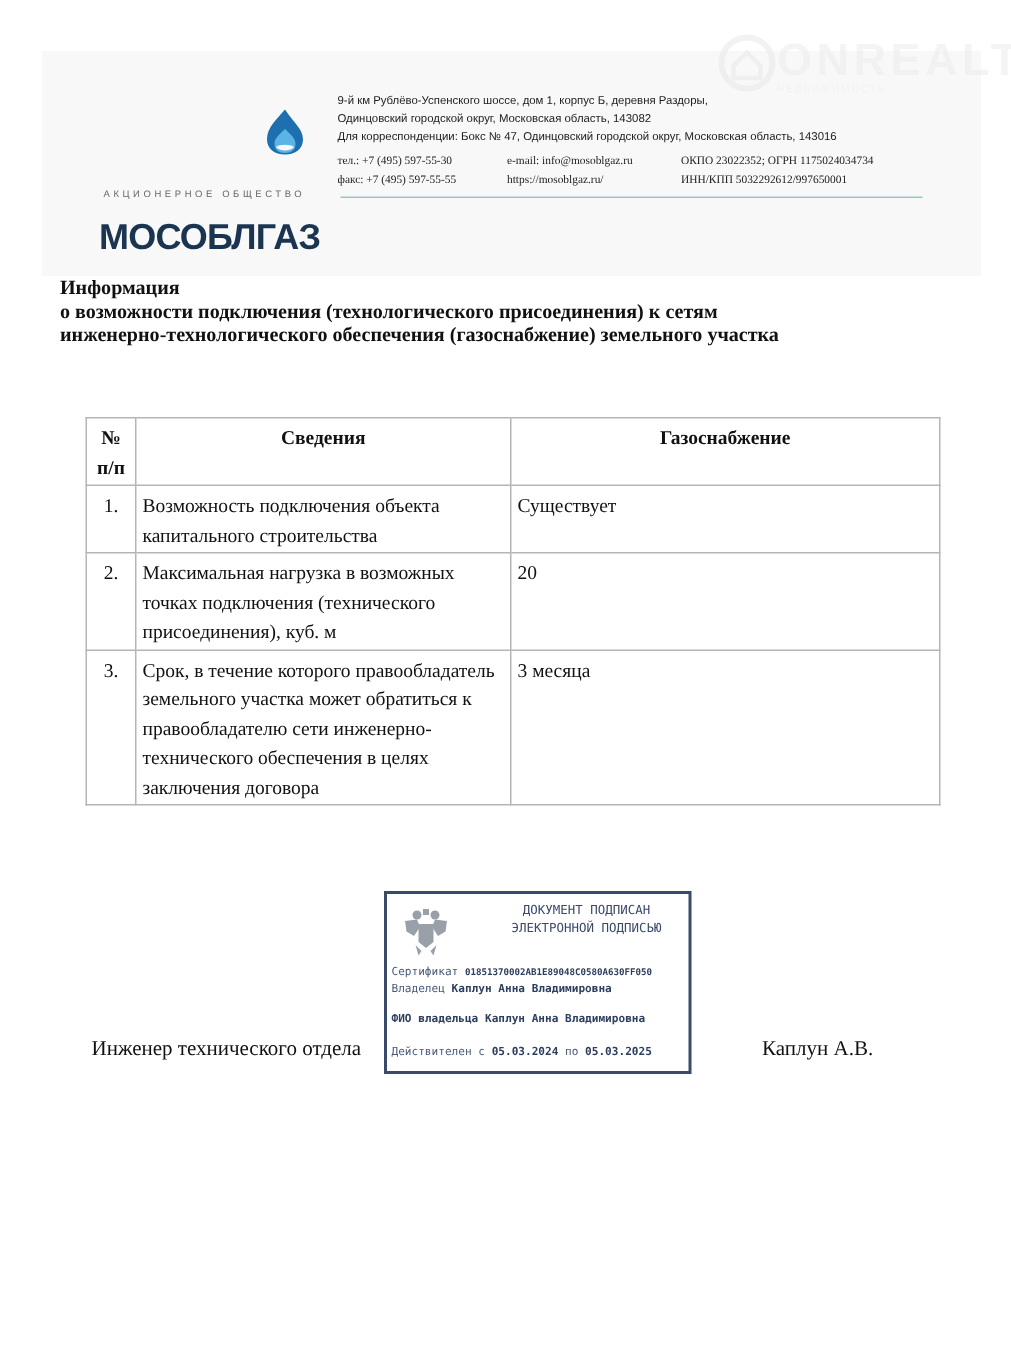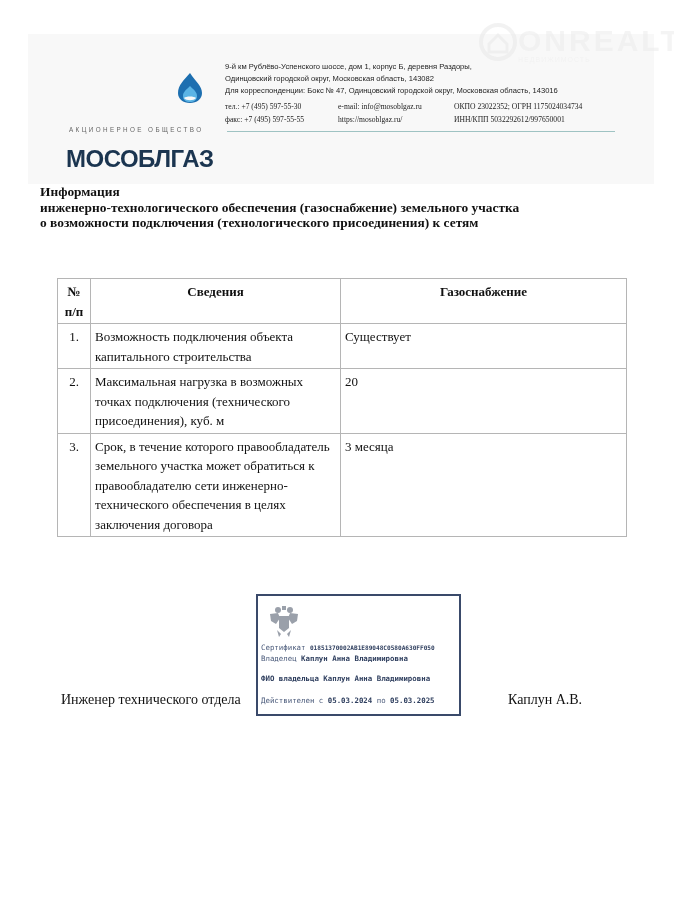--- a/index.html
+++ b/index.html
@@ -122,22 +122,22 @@
   <div>https://mosoblgaz.ru/</div>
 </div>
 <div class="contacts c3">
   <div>ОКПО 23022352; ОГРН 1175024034734</div>
   <div>ИНН/КПП 5032292612/997650001</div>
 </div>
 <div class="head-rule"></div>
 
 <div class="title">
   <div>Информация</div>
+  <div>о возможности подключения (технологического присоединения) к сетям</div>
   <div>инженерно-технологического обеспечения (газоснабжение) земельного участка</div>
-  <div>о возможности подключения (технологического присоединения) к сетям</div>
 </div>
 
 <table class="info">
   <tbody>
       <tr>
     <th class="col-num">
       <span>№</span><br>
       <span>п/п</span>
     </th>
     <th class="col-info">Сведения</th>
@@ -167,20 +167,24 @@
       <circle cx="11" cy="6" r="3"></circle>
         <circle cx="23" cy="6" r="3"></circle>
       <rect x="15" y="2" width="4" height="4"></rect>
       <path d="M3 10 L11 9 L13 14 L9 20 L4 17 Z"></path>
       <path d="M31 10 L23 9 L21 14 L25 20 L30 17 Z"></path>
       <path d="M12 12 L22 12 L22 24 L17 28 L12 24 Z"></path>
       <path d="M10 26 L14 30 L12 33 Z"></path>
         <path d="M24 26 L20 30 L22 33 Z"></path>
     </g>
   </svg>
+  <div class="stamp-head">
+    <div>ДОКУМЕНТ ПОДПИСАН</div>
+    <div>ЭЛЕКТРОННОЙ ПОДПИСЬЮ</div>
+  </div>
   <div class="stamp-line stamp-cert">
     <span>Сертификат</span>
     <b>01851370002AB1E89048C0580A630FF050</b>
   </div>
   <div class="stamp-line stamp-owner">
     <span>Владелец</span>
     <b>Каплун Анна Владимировна</b>
   </div>
   <div class="stamp-line stamp-fio">
     <b>ФИО владельца</b>

